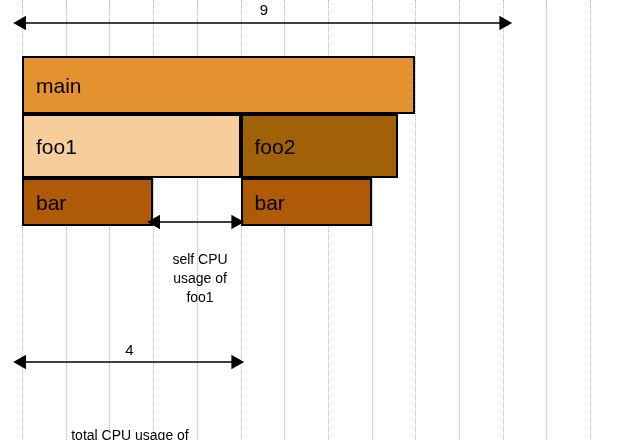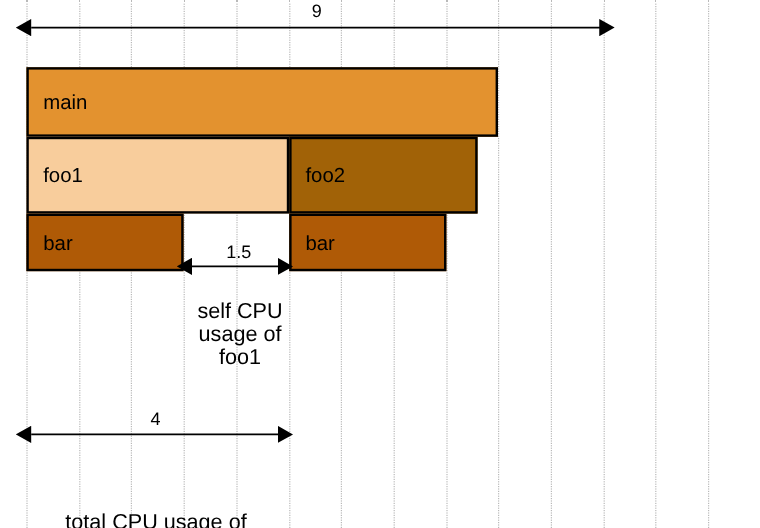--- a/index.html
+++ b/index.html
@@ -34,41 +34,41 @@
 
   
   .frame {
     position: absolute;
     box-sizing: border-box;
     border: 2px solid #000000;
     display: flex;
     align-items: center;
   }
   .frame-label {
-    font-size: 17px;
+    font-size: 21px;
     line-height: 1;
     padding-left: 12px;
     color: #000000;
     white-space: nowrap;
   }
 
   
   #arrows {
     position: absolute;
     left: 0;
     top: 0;
     width: 633px;
     height: 440px;
     pointer-events: none;
   }
 
   
   .annot {
     position: absolute;
-    font-size: 18px;
+    font-size: 14px;
     line-height: 19px;
     text-align: center;
     color: #000000;
     white-space: pre-line;
   }
   .measure-value {
     position: absolute;
     font-size: 15px;
     line-height: 1;
     text-align: center;
@@ -127,21 +127,20 @@
 
     <line x1="26" y1="23" x2="501" y2="23" stroke="#000000" stroke-width="1.6" marker-start="url(#arrowStart)" marker-end="url(#arrowEnd)"></line>
 
     <line x1="160" y1="222" x2="233" y2="222" stroke="#000000" stroke-width="1.6" marker-start="url(#arrowStart)" marker-end="url(#arrowEnd)"></line>
 
     <line x1="26" y1="362" x2="233" y2="362" stroke="#000000" stroke-width="1.6" marker-start="url(#arrowStart)" marker-end="url(#arrowEnd)"></line>
   </svg>
 
   <div class="measure-value" style="left:0; top:2px; width:528px;">9</div>
 
-  <div class="measure-value" style="left:160px; top:203px; width:78px;">1.5</div>
 
   <div class="measure-value" style="left:26px; top:342px; width:207px;">4</div>
 
   <div class="annot" style="left:140px; top:250px; width:120px;">self CPU
 usage of
 foo1</div>
 
   <div class="annot" style="left:30px; top:378px; width:200px;margin-top:48px;">total CPU usage of
 foo1</div>
 

